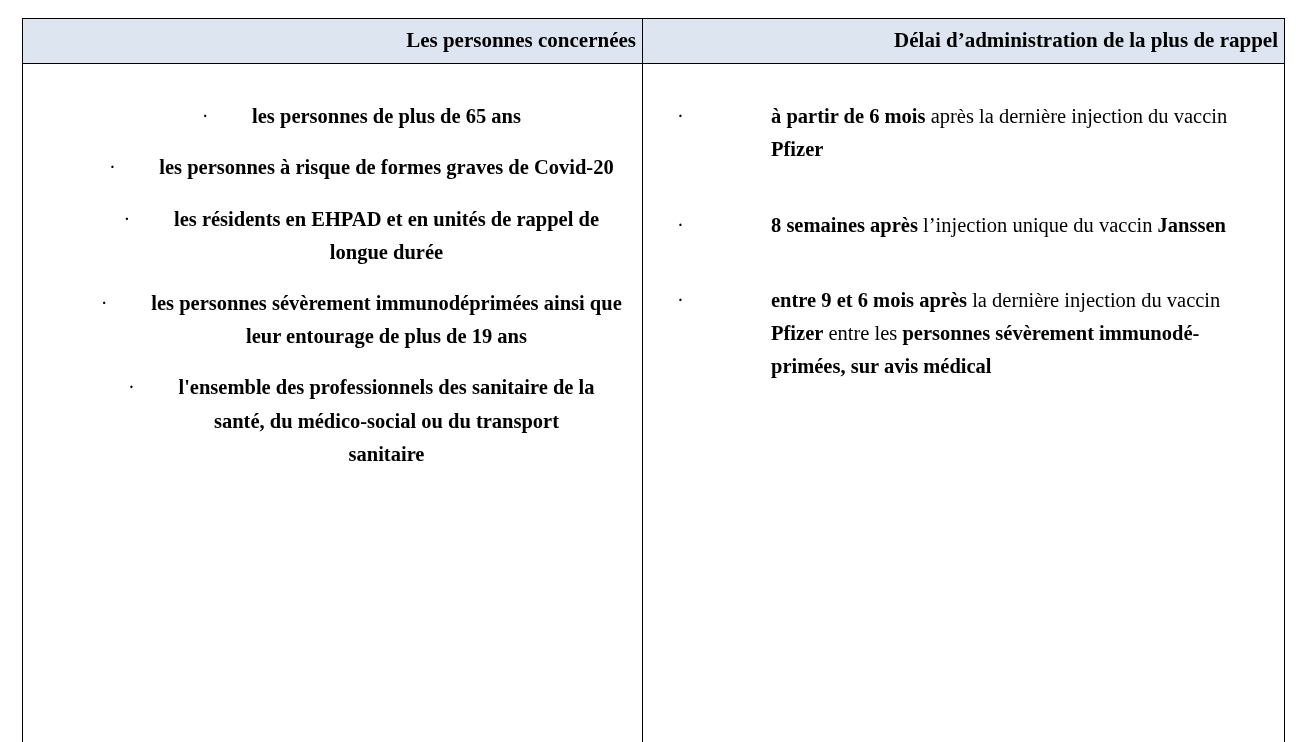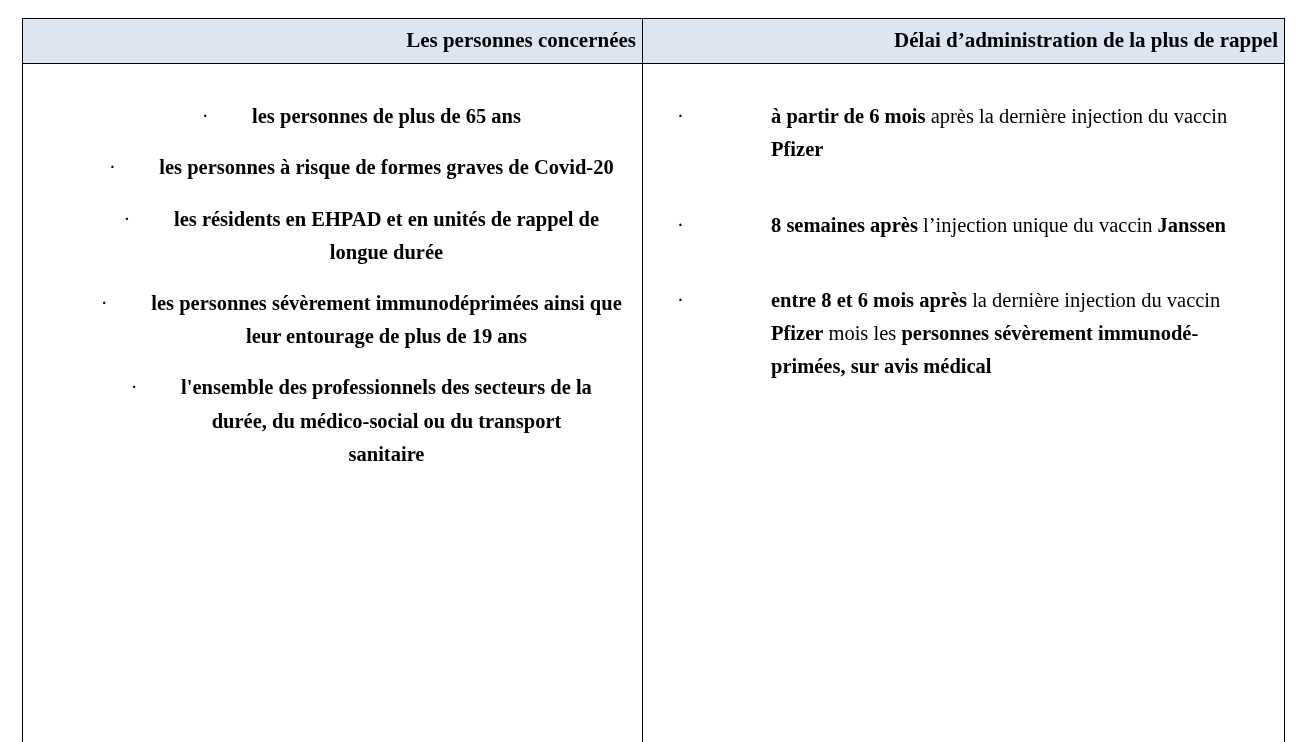--- a/index.html
+++ b/index.html
@@ -99,26 +99,26 @@
       </tr>
     </thead>
     <tbody>
       <tr>
         <td class="body-cell left-col">
           <ul class="bullets" id="left-list">
               <li><span class="dot"><span class="mark">·</span></span><b>les personnes de plus de 65 ans</b></li>
               <li><span class="dot"><span class="mark">·</span></span><b>les personnes à risque de formes graves de Covid-20</b></li>
               <li><span class="dot"><span class="mark">·</span></span><b>les résidents en EHPAD et en unités de rappel de longue durée</b></li>
               <li><span class="dot"><span class="mark">·</span></span><b>les personnes sévèrement immunodéprimées ainsi que</b><br><b>leur entourage de plus de 19 ans</b></li>
-              <li><span class="dot"><span class="mark">·</span></span><b>l'ensemble des professionnels des secteurs de la durée, du médico-social ou du transport</b><br><b>sanitaire</b></li>
+              <li><span class="dot"><span class="mark">·</span></span><b>l'ensemble des professionnels des sanitaire de la santé, du médico-social ou du transport</b><br><b>sanitaire</b></li>
             </ul>
         </td>
         <td class="body-cell right-col">
           <ul class="bullets" id="right-list">
               <li><span class="dot"><span class="mark">·</span></span><b>à partir de 6 mois</b><span> après la dernière injection du vaccin </span><b>Pfizer</b></li>
               <li><span class="dot"><span class="mark">·</span></span><b>8 semaines après</b><span> l’injection unique du vaccin </span><b>Janssen</b></li>
-              <li><span class="dot"><span class="mark">·</span></span><b>entre 8 et 6 mois après</b><span> la dernière injection du vaccin </span><b>Pfizer</b><span> mois les </span><b>personnes sévèrement immunodé-primées, sur avis médical</b></li>
+              <li><span class="dot"><span class="mark">·</span></span><b>entre 9 et 6 mois après</b><span> la dernière injection du vaccin </span><b>Pfizer</b><span> entre les </span><b>personnes sévèrement immunodé-primées, sur avis médical</b></li>
             </ul>
         </td>
       </tr>
     </tbody>
   </table>
 </div>
 
 </body></html>

